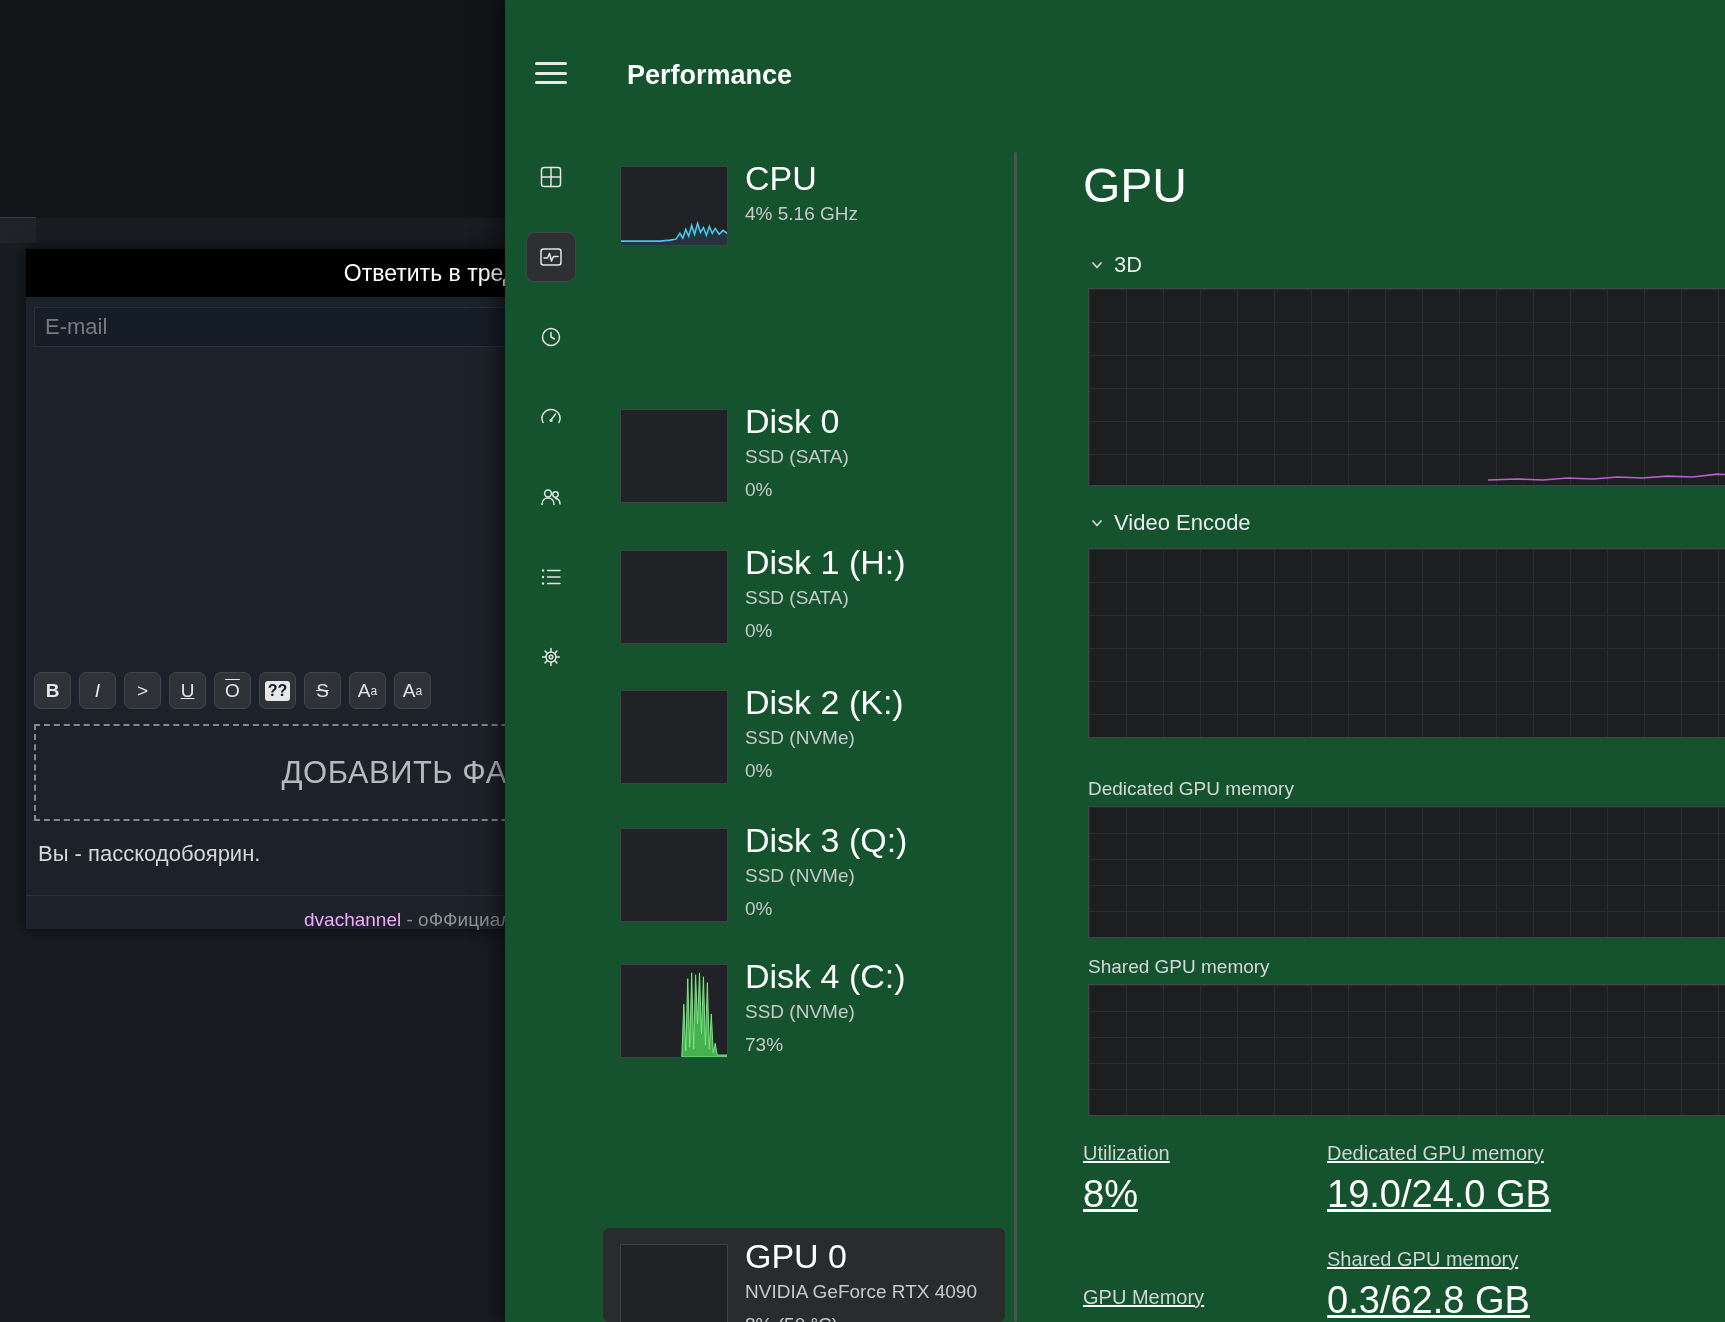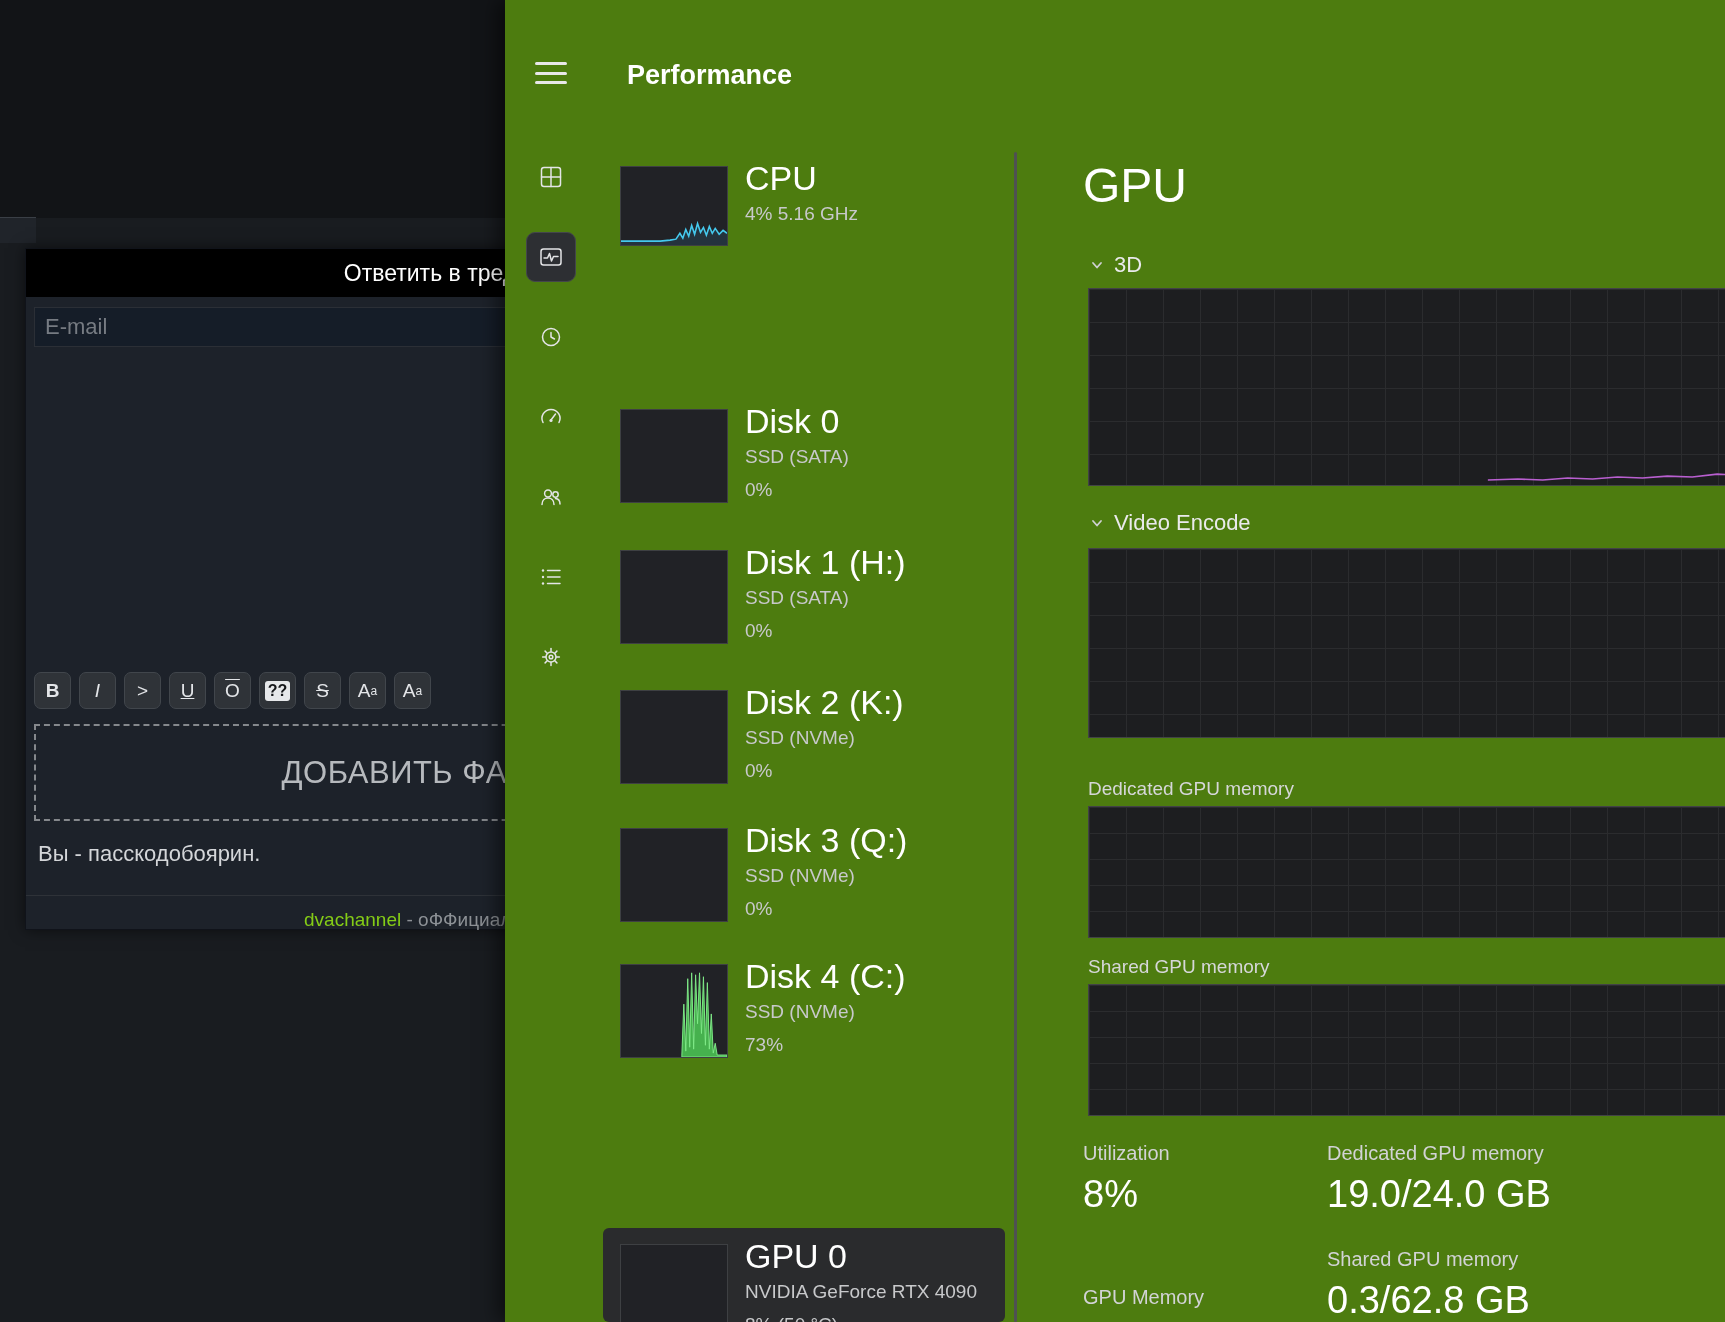--- a/index.html
+++ b/index.html
@@ -39,24 +39,24 @@
   .fmt-spoiler-chip { background:#e6e8ea; color:#15171a; padding:1px 3px; border-radius:3px; font-size:16px; font-weight:bold; }
   .fmt-btn sup { font-size:12px; line-height:0; }
   .fmt-btn sub { font-size:12px; line-height:0; }
 
   .dropzone { position:absolute; left:8px; top:475px; width:792px; height:97px;
     border:2px dashed #85888c; display:flex; align-items:center; justify-content:center;
     color:#b6b9bd; font-size:31px; letter-spacing:.5px; }
   .passcode { position:absolute; left:12px; top:592px; font-size:22px; color:#d4d6d9; }
   .form-footer { position:absolute; left:0; right:0; top:646px; border-top:1px solid #2e3238;
     padding-top:13px; text-align:center; font-size:19px; color:#8d9196; }
-  .footer-link { color:#84cc16; cursor:pointer; }
+  .footer-link { color:#f0abfc; cursor:pointer; }
 
   
-  .tm { position:absolute; left:505px; top:0; width:1220px; height:1322px; background:#4d7c0f;
+  .tm { position:absolute; left:505px; top:0; width:1220px; height:1322px; background:#14532d;
     z-index:5; overflow:hidden; box-shadow:-8px 0 18px rgba(0,0,0,.5); }
 
   .hamburger { position:absolute; left:30px; top:62px; width:32px; height:22px;
     display:flex; flex-direction:column; justify-content:space-between; cursor:pointer; }
   .hamburger div { height:3px; background:#e8e8e8; border-radius:2px; }
 
   .rail-item { position:absolute; left:21px; width:50px; height:50px; display:flex;
     align-items:center; justify-content:center; border-radius:9px; cursor:pointer; }
   .rail-item.selected { background:#2d2f33; border:1px solid #43464b; }
   .rail-item svg { stroke:#e4e5e7; fill:none; stroke-width:1.5; stroke-linecap:round; stroke-linejoin:round; }
@@ -84,21 +84,21 @@
   .bigchart { position:absolute; left:583px; width:710px; background-color:#1d1e20;
     border:1px solid #424346; }
   .grid-lg { background-image:
       repeating-linear-gradient(to right, #2b2c2e 0 1px, transparent 1px 37px),
       repeating-linear-gradient(to bottom, #2b2c2e 0 1px, transparent 1px 33px); }
   .grid-sm { background-image:
       repeating-linear-gradient(to right, #2b2c2e 0 1px, transparent 1px 37px),
       repeating-linear-gradient(to bottom, #2b2c2e 0 1px, transparent 1px 26px); }
   .bigchart svg { position:absolute; inset:0; width:100%; height:100%; }
 
-  .stat { position:absolute; width:240px; }
+  .stat { position:absolute; width:240px;text-decoration:underline; }
   .stat-label { font-size:20px; color:#d2d3d5; margin-bottom:8px; }
   .stat-value { font-size:38px; font-weight:300; color:#fff; }
 </style>
 </head>
 <body>
 
 <div class="screen">
 
   <div class="board">
     <div class="board-top"></div>

